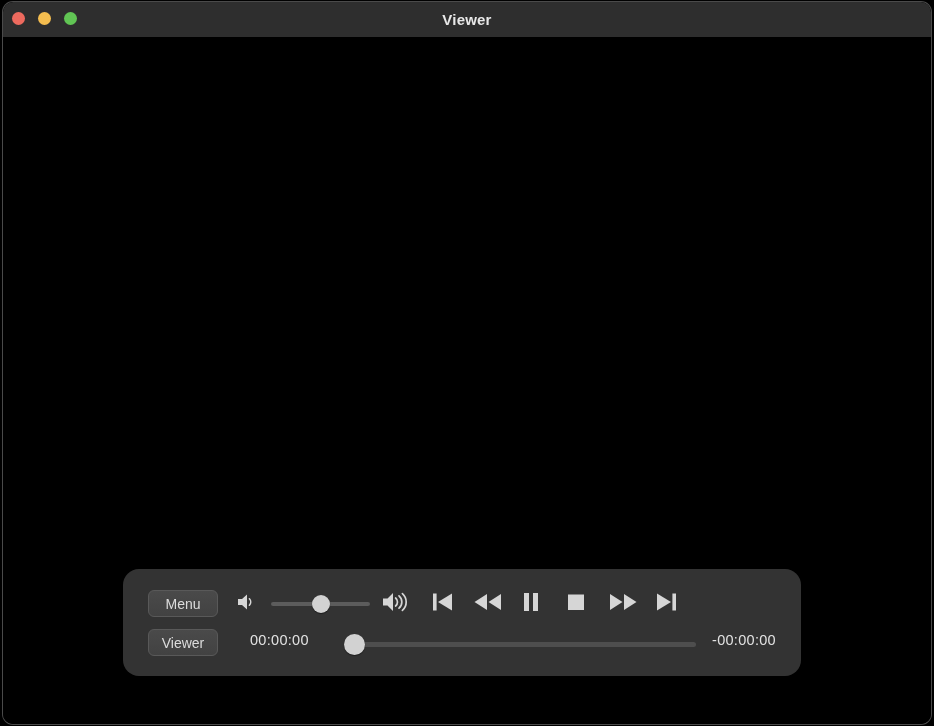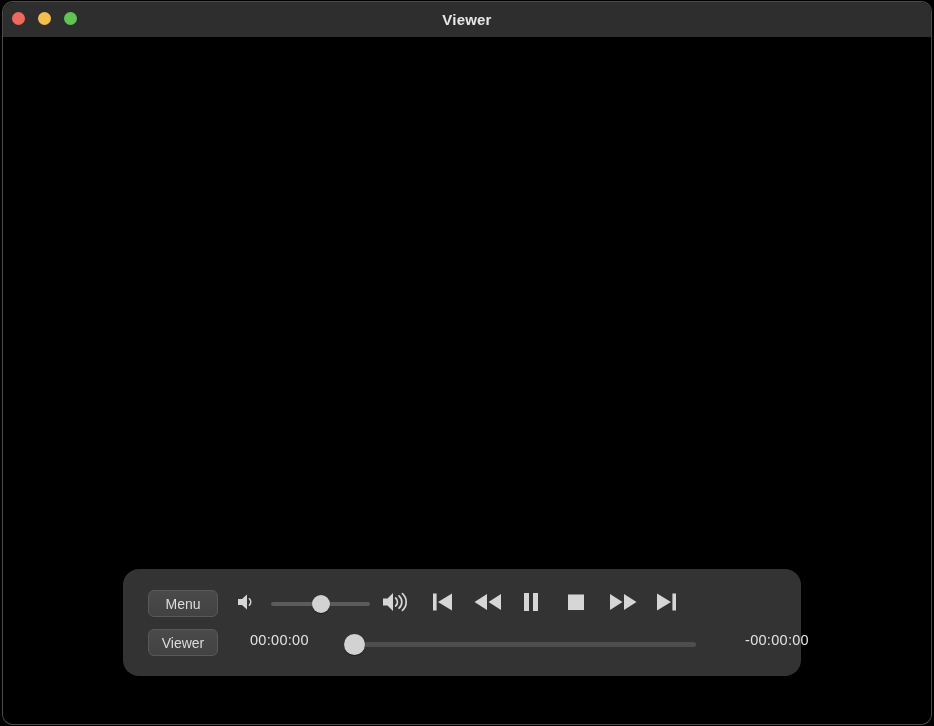--- a/index.html
+++ b/index.html
@@ -144,21 +144,21 @@
   
   .time-label {
     position: absolute;
     top: 63px;
     color: #e2e2e2;
     font-size: 14.5px;
     letter-spacing: 0.3px;
     white-space: nowrap;
   }
   #time-elapsed   { left: 119px; margin-left: 8px; }
-  #time-remaining { left: 622px; }
+  #time-remaining { left: 589px; }
 
   #progress-slider {
     position: absolute;
     left: 223px;
     top: 73px;
     width: 350px;
     height: 5px;
     background: #4e4e4e;
     border-radius: 3px;
   }

